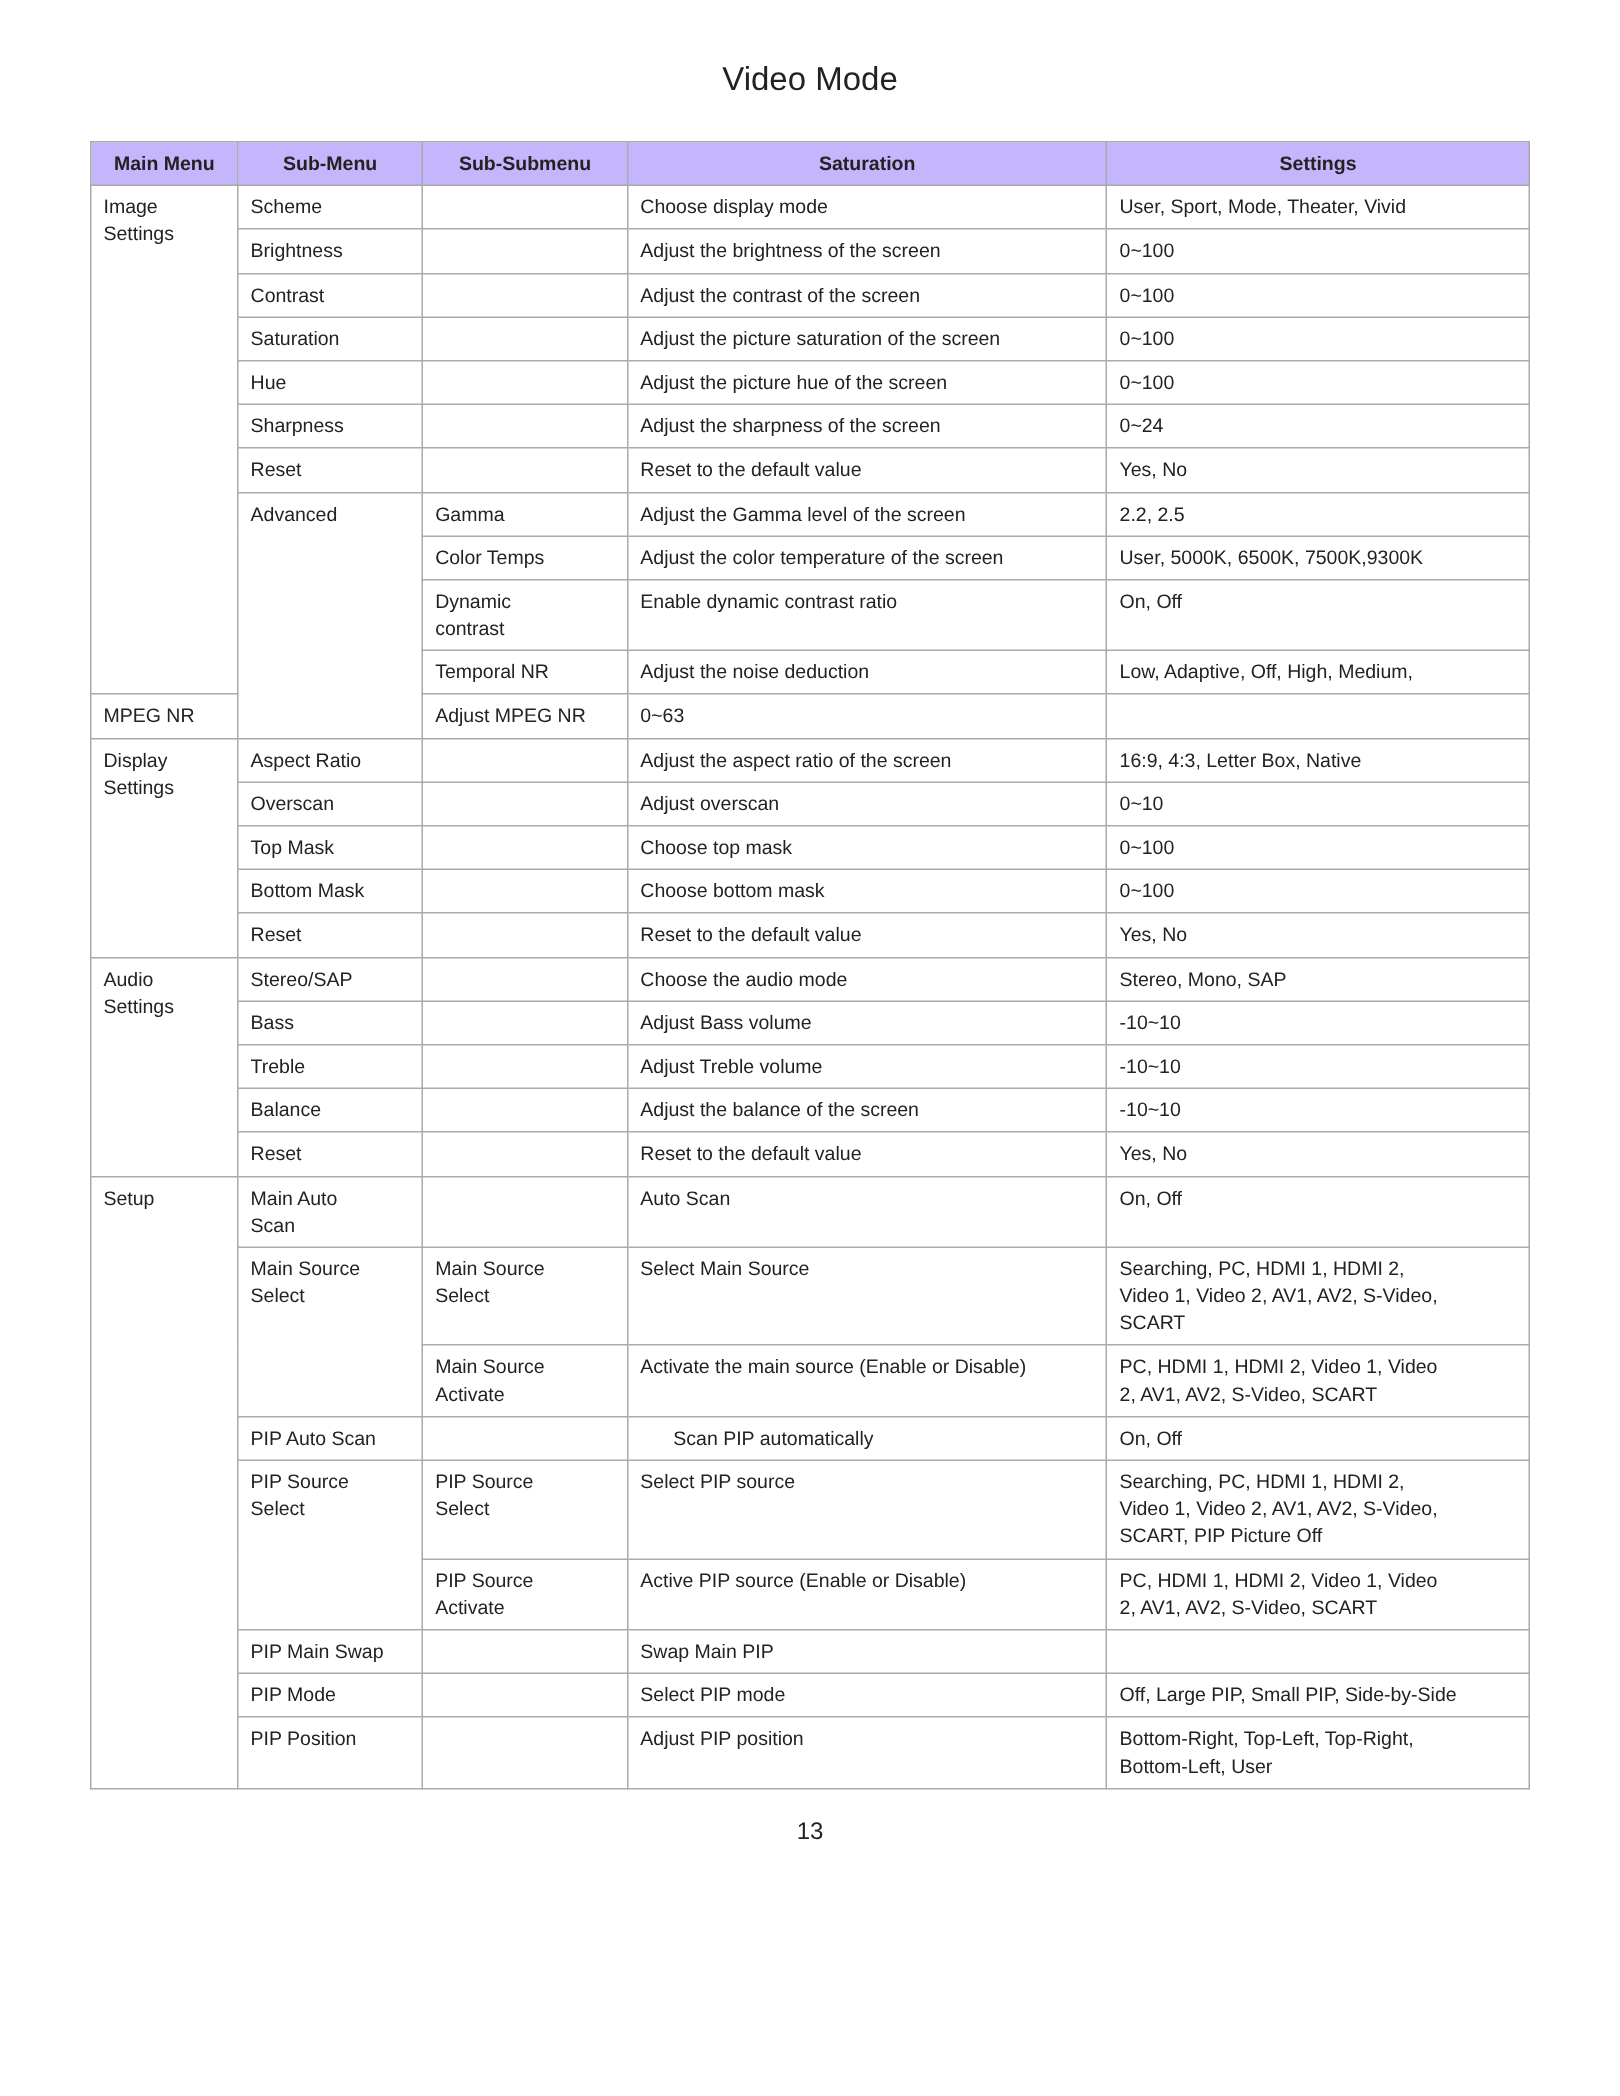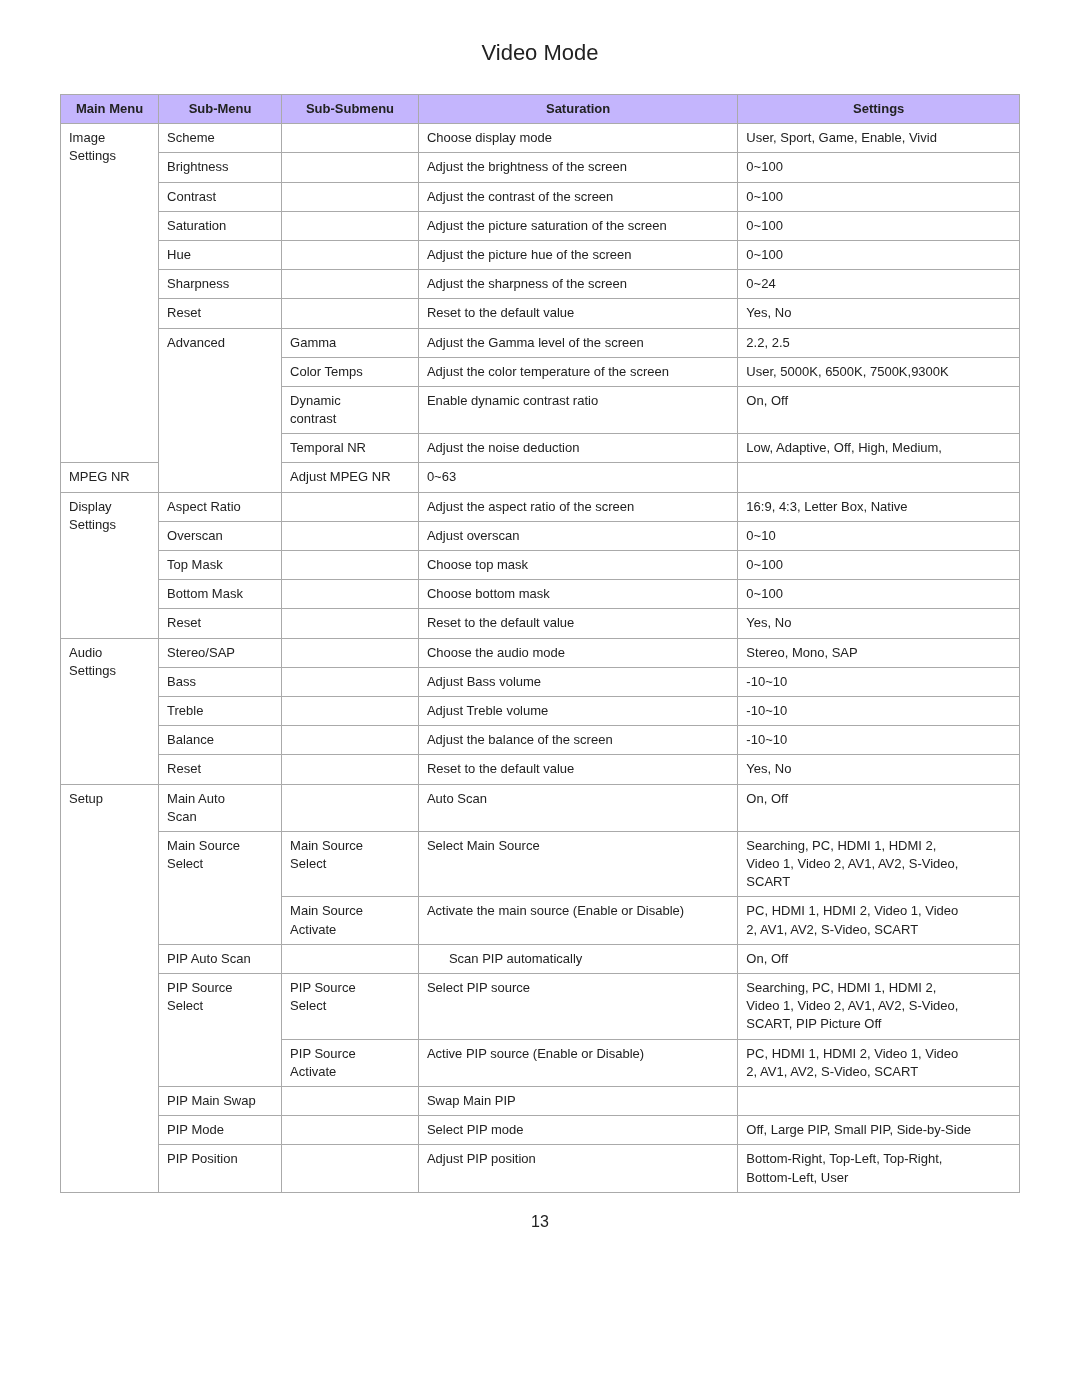--- a/index.html
+++ b/index.html
@@ -69,21 +69,21 @@
       <th>Settings</th>
     </tr>
   </thead>
   <tbody id="table-body">
   <tr>
         <td rowspan="11" style="white-space: pre-wrap;">Image
 Settings</td>
         <td rowspan="1" style="white-space: pre-wrap;">Scheme</td>
         <td rowspan="1" style="white-space: pre-wrap;"></td>
         <td style="white-space: pre-wrap;">Choose display mode</td>
-        <td style="white-space: pre-wrap;">User, Sport, Game, Enable, Vivid</td>
+        <td style="white-space: pre-wrap;">User, Sport, Mode, Theater, Vivid</td>
       </tr>
       <tr>
         <td rowspan="1" style="white-space: pre-wrap;">Brightness</td>
         <td rowspan="1" style="white-space: pre-wrap;"></td>
         <td style="white-space: pre-wrap;">Adjust the brightness of the screen</td>
         <td style="white-space: pre-wrap;">0~100</td>
       </tr>
       <tr>
         <td rowspan="1" style="white-space: pre-wrap;">Contrast</td>
         <td rowspan="1" style="white-space: pre-wrap;"></td>

